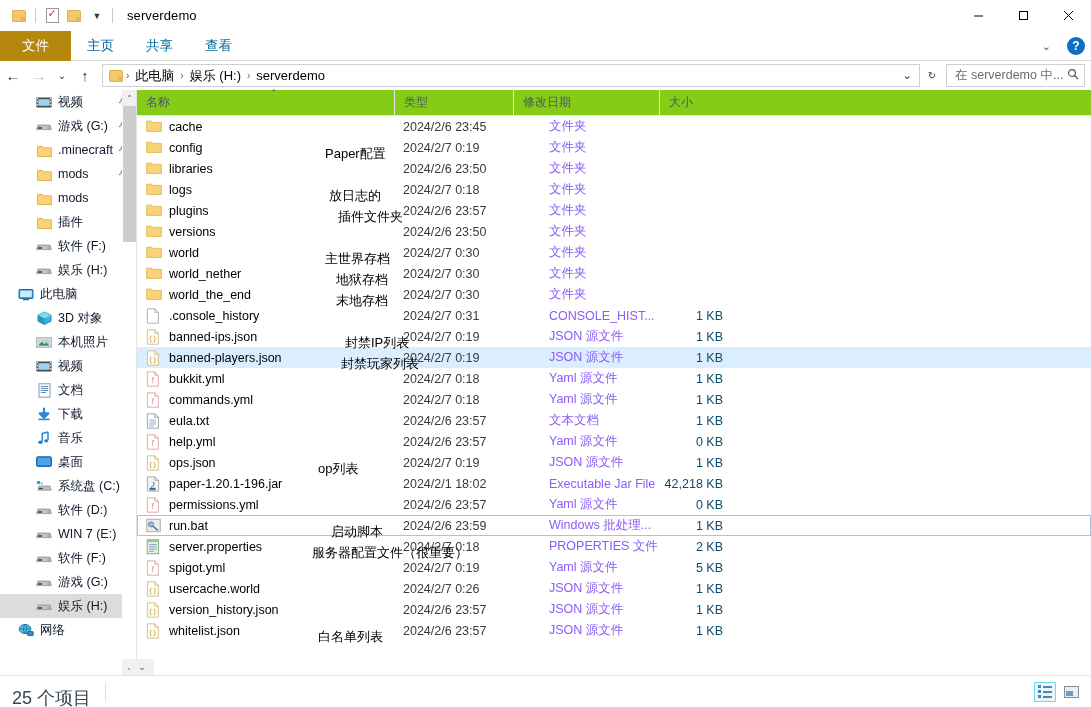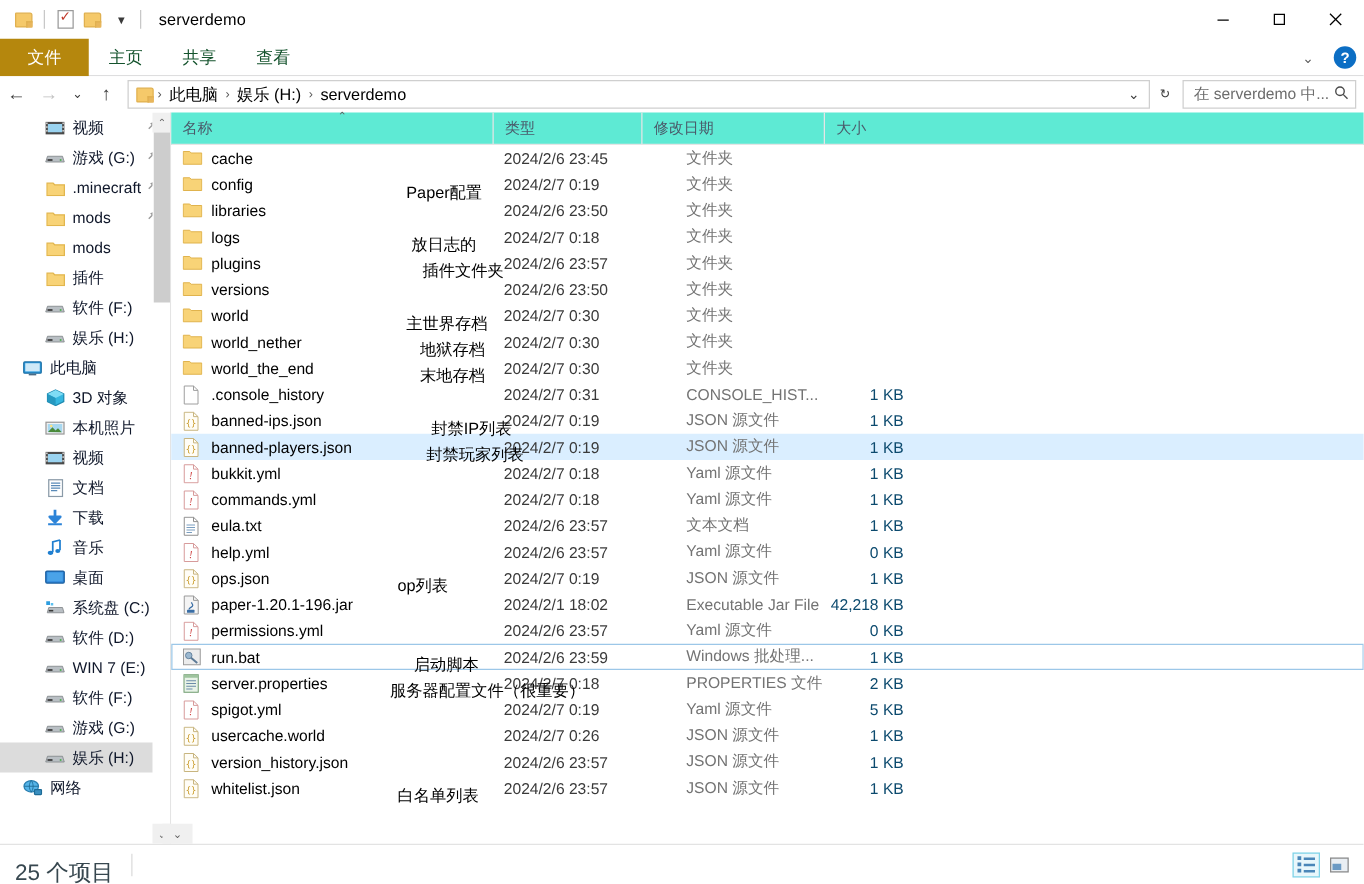--- a/index.html
+++ b/index.html
@@ -41,21 +41,21 @@
        font-size:13px; color:#000; }
 
   
   .ribbon{
     position:absolute; left:0; top:31px; width:1091px; height:30px;
     background:#ffffff; border-bottom:1px solid #dededf;
   }
   .tabs{ display:flex; align-items:stretch; height:30px; }
   .tab{
     display:flex; align-items:center; justify-content:center;
-    font-size:13.5px; color:#14532d; padding:0 16px; min-width:54px;
+    font-size:13.5px; color:#0369a1; padding:0 16px; min-width:54px;
   }
   .tab.file{
     background:#b5870d; color:#ffffff; font-weight:400;
     padding:0 22px;
   }
   .ribbon-right{
     position:absolute; right:6px; top:0; height:30px; display:flex; align-items:center; gap:10px;
   }
   .ribbon-caret{ font-size:11px; color:#555; padding:0 6px; }
   .help-badge{
@@ -126,21 +126,21 @@
     position:absolute; left:0; top:16px; width:15px; bottom:16px; background:#f0f0f0; z-index:-1;
   }
   .navscroll .arrow.bottom{ position:absolute; bottom:0; left:0; }
 
   .vline{ position:absolute; left:136px; top:0; width:1px; height:585px; background:#e4e4e4; }
 
   
   .listpane{ flex:1; position:relative; background:#fff; }
   .colhdr{
     height:26px; display:flex; align-items:center; border-bottom:1px solid #e5e5e5;
-    background:#5eead4; position:relative;
+    background:#84cc16; position:relative;
   }
   .col{
     font-size:12px; color:#4a5a6a; padding-left:9px; height:26px; display:flex; align-items:center;
     position:relative;
   }
   .col + .col{ border-left:1px solid #e5e5e5; }
   .c-name{ width:257px; }
   .c-date{ width:146px; }
   .c-type{ width:119px; }
   .c-size{ width:74px; }
@@ -151,21 +151,21 @@
   .rows{ position:relative; }
   .row{
     height:21px; display:flex; align-items:center; position:relative;
     font-size:12.5px; color:#000;
   }
   .row.sel{ background:#cce8ff; background:#daeeff; }
   .row.focus{ outline:1px solid #9cc7e8; outline-offset:-1px; }
   .cell{ height:21px; display:flex; align-items:center; overflow:hidden; white-space:nowrap; }
   .cell-name{ width:257px; padding-left:9px; gap:7px; }
   .cell-date{ width:146px; padding-left:9px; color:#3a3a3a; }
-  .cell-type{ width:119px; padding-left:9px; color:#737373; }
+  .cell-type{ width:119px; padding-left:9px; color:#8b5cf6; }
   .cell-size{ width:74px; padding-right:10px; justify-content:flex-end; color:#0c4a6e; }
 
   
   .ic{ width:16px; height:16px; flex:0 0 16px; position:relative; }
 
   
   .anno{
     position:absolute; font-size:13px; color:#000; white-space:nowrap;
     font-family:"Liberation Sans","DejaVu Sans",sans-serif; z-index:5;
   }

